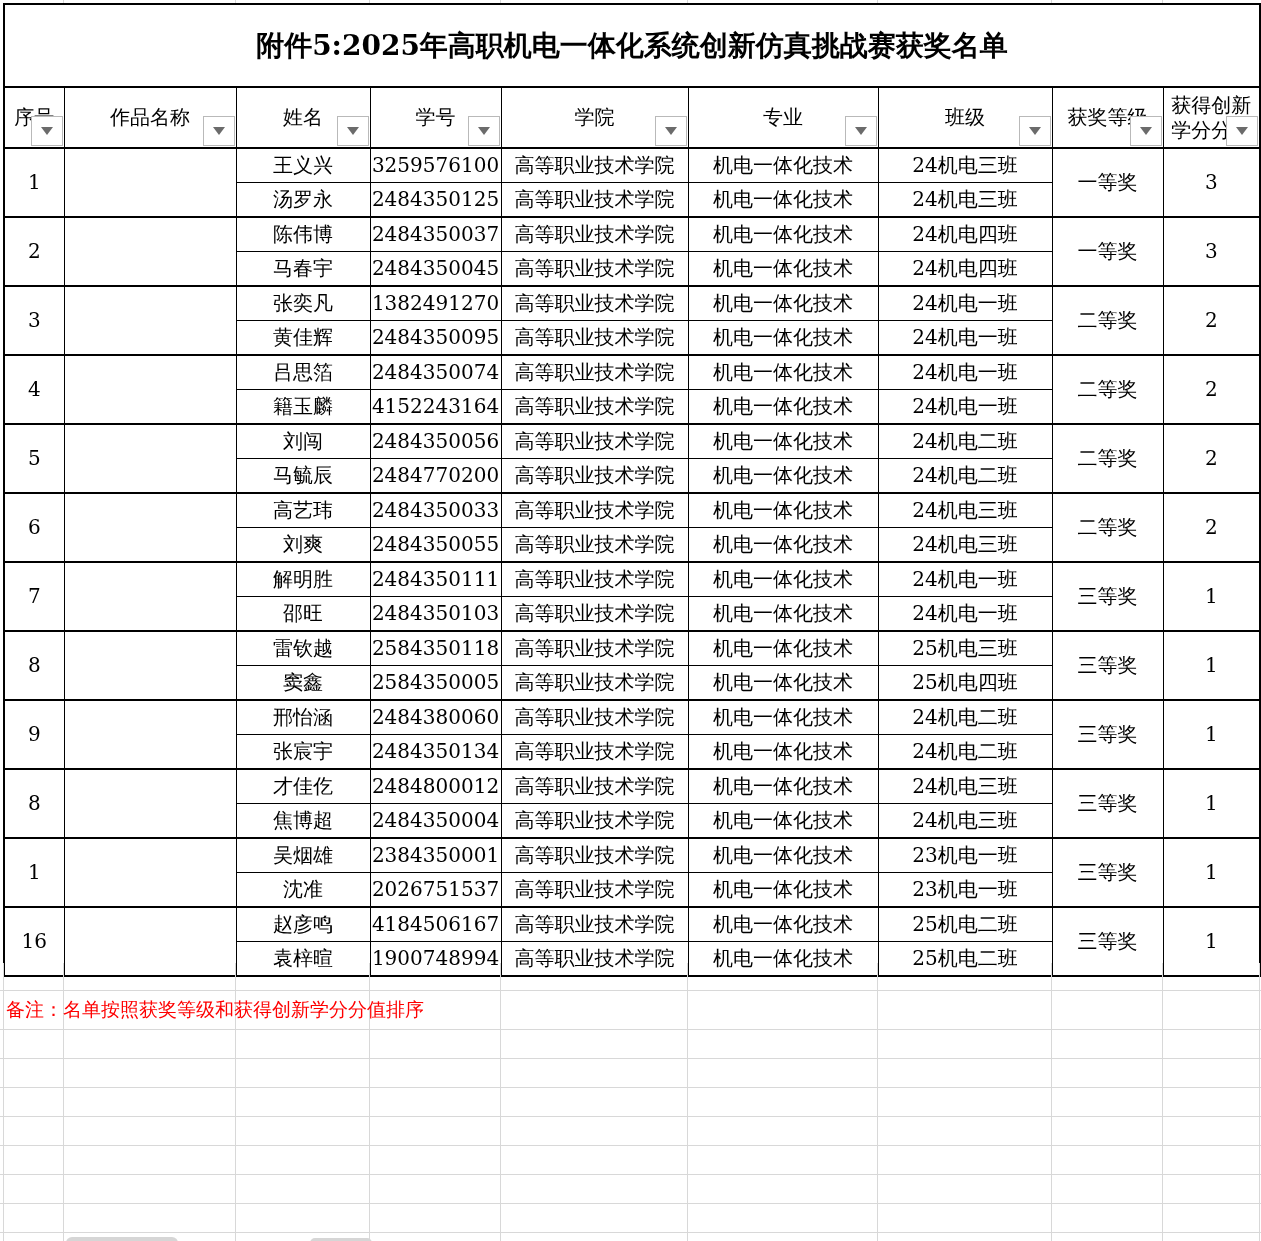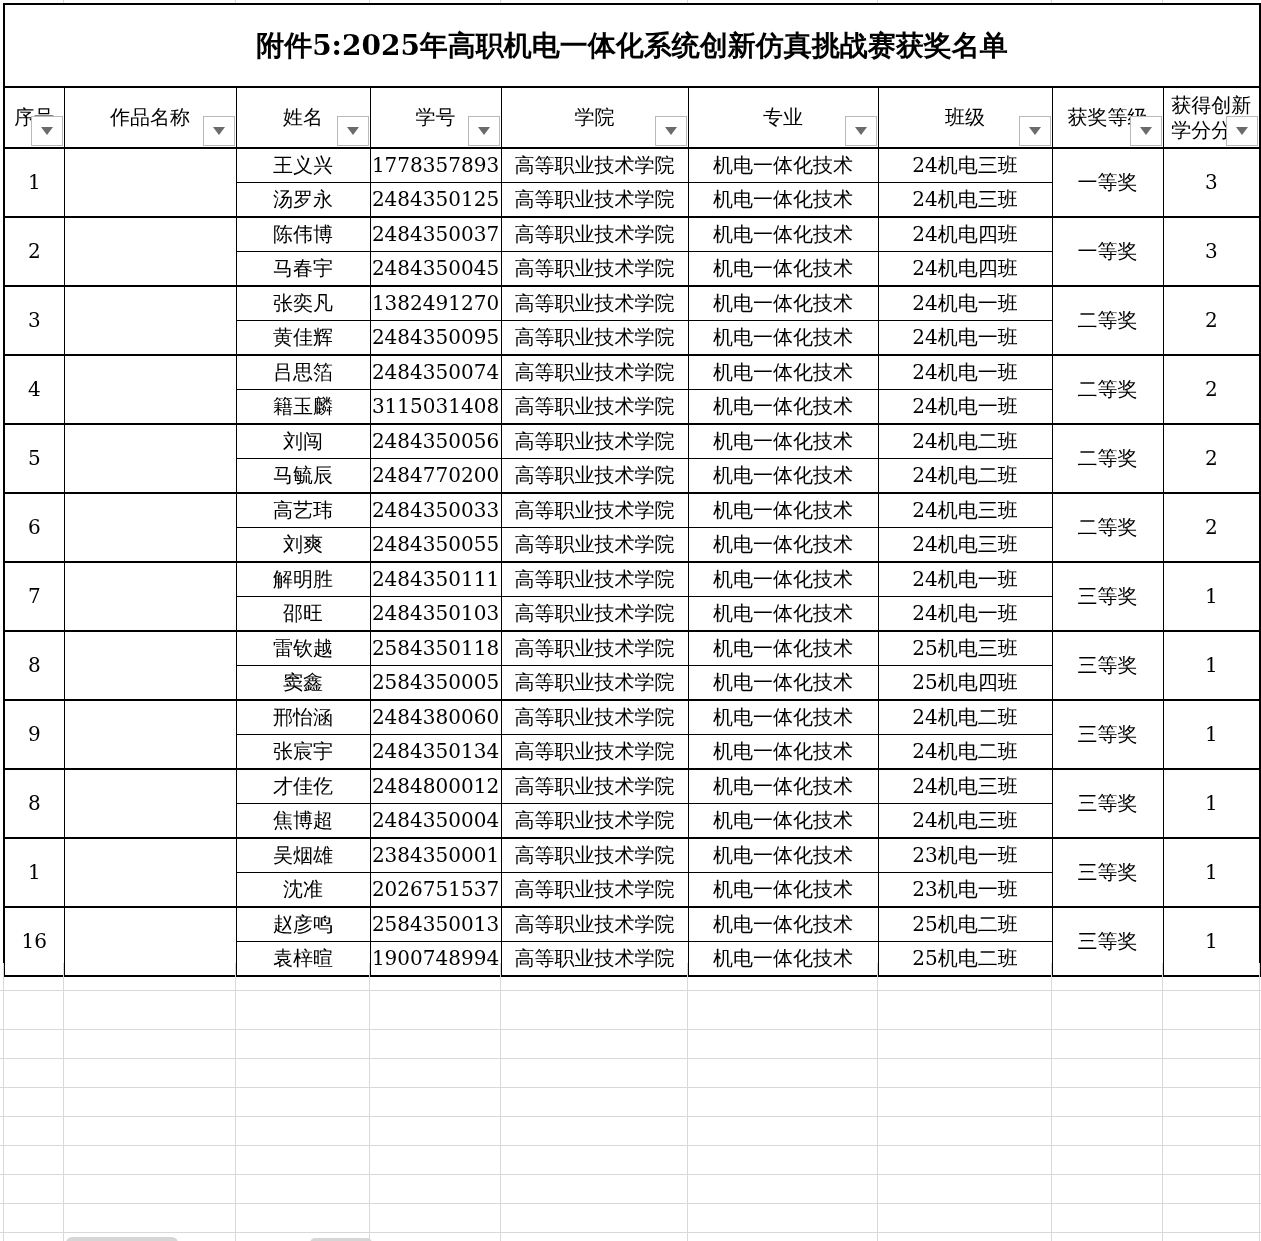--- a/index.html
+++ b/index.html
@@ -165,21 +165,21 @@
               <i class="tri"></i>
             </span>
         </th>
       </tr>
     </tbody>
     <tbody>
         <tr class="gfirst">
           <td rowspan="2">1</td>
           <td rowspan="2"></td>
           <td>王义兴</td>
-          <td>1778357893</td>
+          <td>3259576100</td>
           <td>高等职业技术学院</td>
           <td>机电一体化技术</td>
           <td>24机电三班</td>
           <td rowspan="2">一等奖</td>
           <td rowspan="2">3</td>
         </tr>
         <tr>
           <td>汤罗永</td>
           <td>2484350125</td>
           <td>高等职业技术学院</td>
@@ -228,21 +228,21 @@
           <td>吕思箔</td>
           <td>2484350074</td>
           <td>高等职业技术学院</td>
           <td>机电一体化技术</td>
           <td>24机电一班</td>
           <td rowspan="2">二等奖</td>
           <td rowspan="2">2</td>
         </tr>
         <tr>
           <td>籍玉麟</td>
-          <td>3115031408</td>
+          <td>4152243164</td>
           <td>高等职业技术学院</td>
           <td>机电一体化技术</td>
           <td>24机电一班</td>
         </tr>
         <tr class="gfirst">
           <td rowspan="2">5</td>
           <td rowspan="2"></td>
           <td>刘闯</td>
           <td>2484350056</td>
           <td>高等职业技术学院</td>
@@ -363,21 +363,21 @@
           <td>沈准</td>
           <td>2026751537</td>
           <td>高等职业技术学院</td>
           <td>机电一体化技术</td>
           <td>23机电一班</td>
         </tr>
         <tr class="gfirst">
           <td rowspan="2">16</td>
           <td rowspan="2"></td>
           <td>赵彦鸣</td>
-          <td>2584350013</td>
+          <td>4184506167</td>
           <td>高等职业技术学院</td>
           <td>机电一体化技术</td>
           <td>25机电二班</td>
           <td rowspan="2">三等奖</td>
           <td rowspan="2">1</td>
         </tr>
         <tr>
           <td>袁梓暄</td>
           <td>1900748994</td>
           <td>高等职业技术学院</td>
@@ -402,16 +402,17 @@
     <div class="hline" style="top:1029px"></div>
     <div class="hline" style="top:1058px"></div>
     <div class="hline" style="top:1087px"></div>
     <div class="hline" style="top:1116px"></div>
     <div class="hline" style="top:1145px"></div>
     <div class="hline" style="top:1174px"></div>
     <div class="hline" style="top:1203px"></div>
     <div class="hline" style="top:1232px"></div>
   </div>
 
+  <div class="note">备注：名单按照获奖等级和获得创新学分分值排序</div>
 
   <div class="bump bump1"></div>
   <div class="bump bump2"></div>
 </div>
 
 </body></html>

